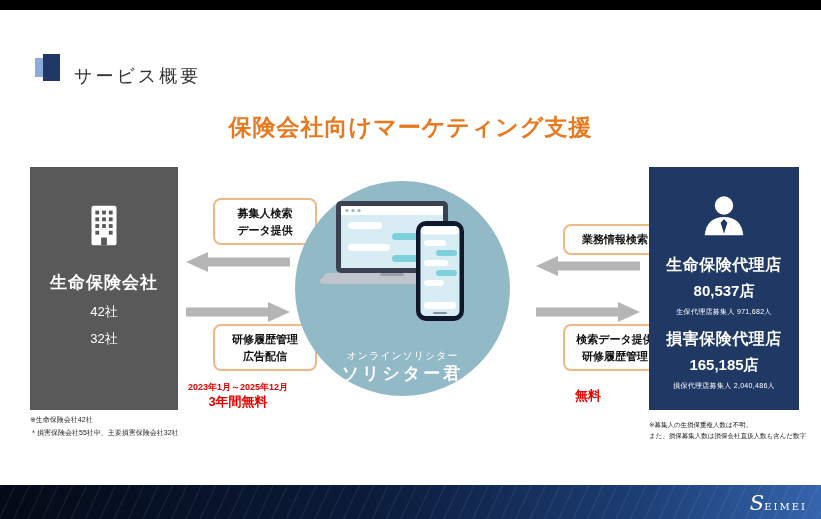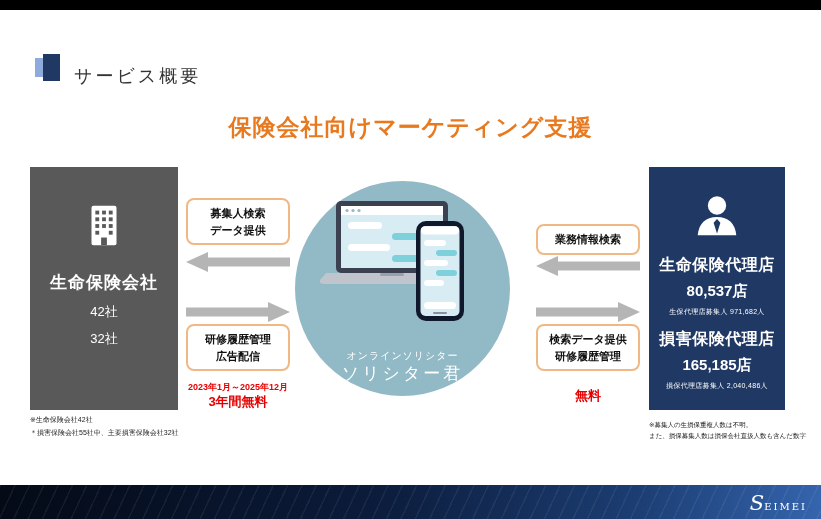--- a/index.html
+++ b/index.html
@@ -13,58 +13,58 @@
   .title-icon { position:absolute; left:35px; top:54px; width:27px; height:27px; }
   .title-icon .sq-light { position:absolute; left:0; top:4px; width:11px; height:19px; background:#8FAADC; }
   .title-icon .sq-dark  { position:absolute; left:8px; top:0; width:17px; height:27px; background:#1F3864; }
   .section-title { position:absolute; left:74px; top:64px; font-size:18px; color:#333; letter-spacing:3px; }
 
   .heading { position:absolute; left:0; top:112px; width:100%; text-align:center;
     font-size:23px; font-weight:bold; color:#E8791F; letter-spacing:1px; }
 
   
   .insurers-box { position:absolute; left:30px; top:167px; width:148px; height:243px; background:#595959; color:#fff; text-align:center; }
-  .agencies-box { position:absolute; left:649px; top:167px; width:136px; height:243px; background:#1F3864; color:#fff; text-align:center; }
+  .agencies-box { position:absolute; left:649px; top:167px; width:150px; height:243px; background:#1F3864; color:#fff; text-align:center; }
   .box-icon { display:block; margin:0 auto; }
   .insurers-box .box-icon { margin-top:34px; }
   .agencies-box .box-icon { margin-top:24px; }
   .box-name { font-size:17px; font-weight:bold; letter-spacing:1px; }
   .insurers-box .n1 { margin-top:20px; } .insurers-box .c1 { margin-top:9px; }
   .insurers-box .n2 { margin-top:22px; } .insurers-box .c2 { margin-top:9px; }
   .box-count { font-size:13px; }
   .agencies-box .box-name { font-size:16px; letter-spacing:0.5px; }
   .agencies-box .n1 { margin-top:10px; }
   .agencies-box .big-count { font-size:15px; font-weight:bold; margin-top:6px; }
   .agencies-box .box-note { font-size:7px; margin-top:6px; letter-spacing:0.3px; }
   .agencies-box .n2 { margin-top:12px;font-family:Liberation Mono, monospace; }
 
   
   .flow-label { position:absolute; width:104px; background:#fff; border:2px solid #F0B884; border-radius:8px;
     font-size:11px; font-weight:bold; color:#111; text-align:center; line-height:1.5; padding:5px 2px;
-    white-space:pre-line; box-sizing:border-box; }
+    white-space:pre-line; box-sizing:border-box;margin-left:27px; }
   .lf-top { left:186px; top:198px; }
   .lf-bottom { left:186px; top:324px; }
   .rf-top { left:536px; top:224px; }
   .rf-bottom { left:536px; top:324px; }
   .flow-arrow { position:absolute; width:104px; height:20px; }
   .la1 { left:186px; top:252px; } .la2 { left:186px; top:302px; }
   .ra1 { left:536px; top:256px; } .ra2 { left:536px; top:302px; }
   .red-text { position:absolute; text-align:center; color:#E60000; font-weight:bold; }
   .lf-period { left:178px; top:381px; width:120px; font-size:9px; }
   .lf-free { left:186px; top:393px; width:104px; font-size:13px; }
   .rf-free { left:536px; top:387px; width:104px; font-size:13px; }
 
   
   .platform-circle { position:absolute; left:295px; top:181px; width:215px; height:215px;
     border-radius:50%; background:#92B9C6; }
   .device-svg { position:absolute; left:13px; top:18px; }
   .platform-sub { position:absolute; bottom:33px; left:0; width:100%; text-align:center;
     color:#fff; font-size:10px; letter-spacing:1px; }
   .platform-name { position:absolute; bottom:11px; left:0; width:100%; text-align:center;
-    color:#fff; font-size:17px; font-weight:normal; letter-spacing:3px; }
+    color:#fff; font-size:17px; font-weight:bold; letter-spacing:3px; }
 
   
   .footnotes-left { position:absolute; left:30px; top:414px; font-size:7px; color:#222; line-height:1.8; }
   .footnotes-right { position:absolute; left:649px; top:419px; width:168px; font-size:6.5px; color:#222; line-height:1.7; }
 
   
   .footer {
     position:absolute; left:0; bottom:0; width:100%; height:34px;
     background:
       repeating-linear-gradient(115deg, rgba(255,255,255,0.06) 0 1.5px, rgba(255,255,255,0) 1.5px 13px),

